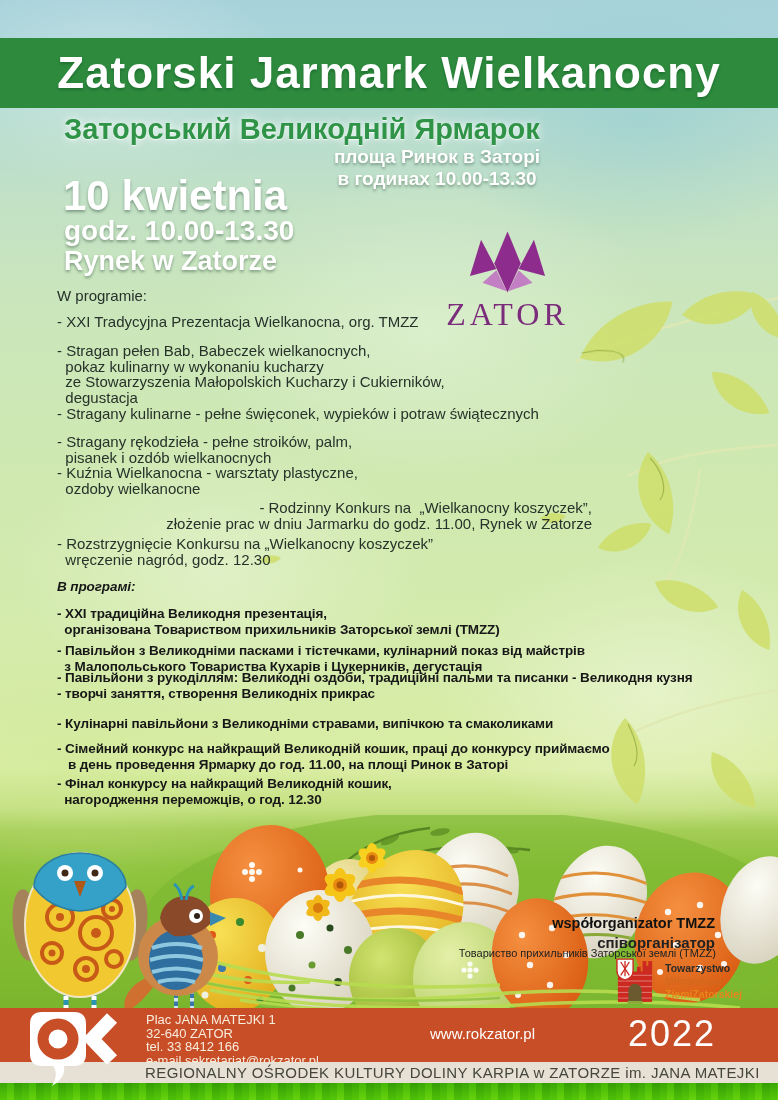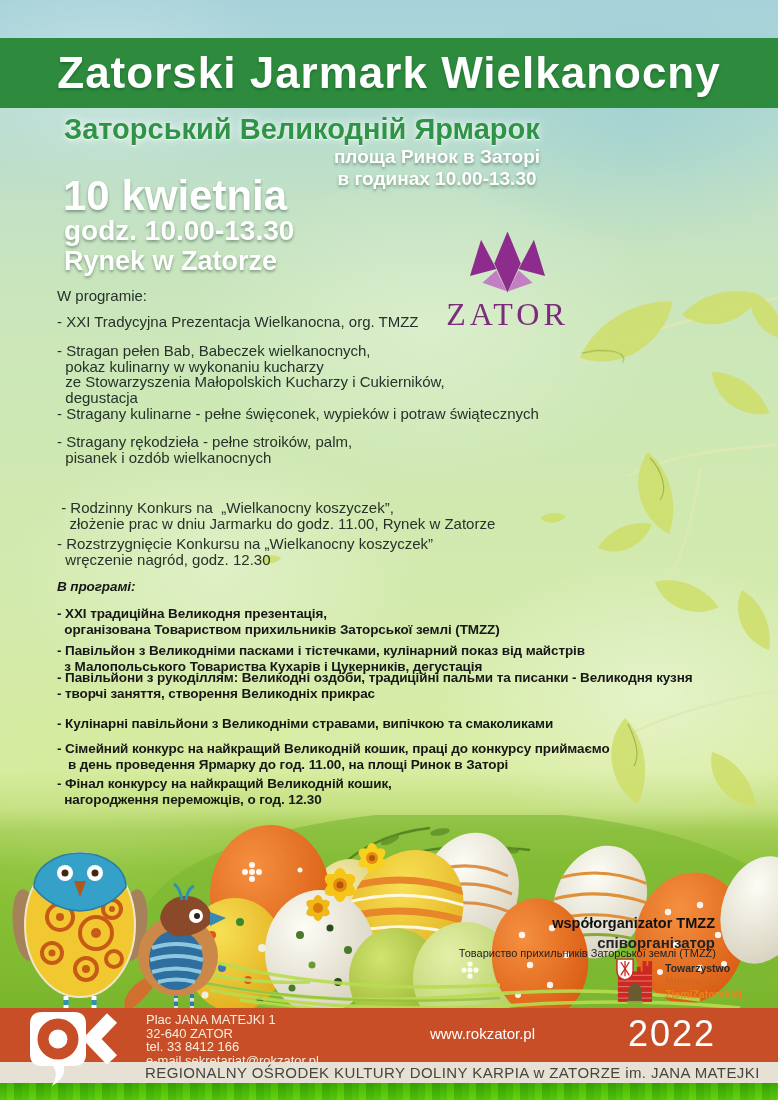--- a/index.html
+++ b/index.html
@@ -156,21 +156,23 @@
 
   <div class="pl-text" style="top:288px;">W programie:</div>
   <div class="pl-text" style="top:314px;">- XXI Tradycyjna Prezentacja Wielkanocna, org. TMZZ</div>
   <div class="pl-text" style="top:343px;">- Stragan pełen Bab, Babeczek wielkanocnych,
   pokaz kulinarny w wykonaniu kucharzy
   ze Stowarzyszenia Małopolskich Kucharzy i Cukierników,
   degustacja</div>
   <div class="pl-text" style="top:406px;">- Stragany kulinarne - pełne święconek, wypieków i potraw świątecznych</div>
   <div class="pl-text" style="top:434px;">- Stragany rękodzieła - pełne stroików, palm,
   pisanek i ozdób wielkanocnych</div>
-  <div class="pl-text" style="top:500px;"> - Rodzinny Konkurs na  „Wielkanocny koszyczek”,
+  <div class="pl-text" style="top:465px;">- Kuźnia Wielkanocna - warsztaty plastyczne,
+  ozdoby wielkanocne</div>
+  <div class="pl-text" style="top:500px;text-align:right;"> - Rodzinny Konkurs na  „Wielkanocny koszyczek”,
    złożenie prac w dniu Jarmarku do godz. 11.00, Rynek w Zatorze</div>
   <div class="pl-text" style="top:536px;">- Rozstrzygnięcie Konkursu na „Wielkanocny koszyczek”
   wręczenie nagród, godz. 12.30</div>
 
   <div class="ua-text" style="top:579px;font-style:italic;">В програмі:</div>
   <div class="ua-text" style="top:606px;">- XXI традиційна Великодня презентація,
   організована Товариством прихильників Заторської землі (TMZZ)</div>
   <div class="ua-text" style="top:643px;">- Павільйон з Великодніми пасками і тістечками, кулінарний показ від майстрів
   з Малопольського Товариства Кухарів і Цукерників, дегустація</div>
   <div class="ua-text" style="top:684px;margin-top:32px;">- Кулінарні павільйони з Великодніми стравами, випічкою та смаколиками</div>

